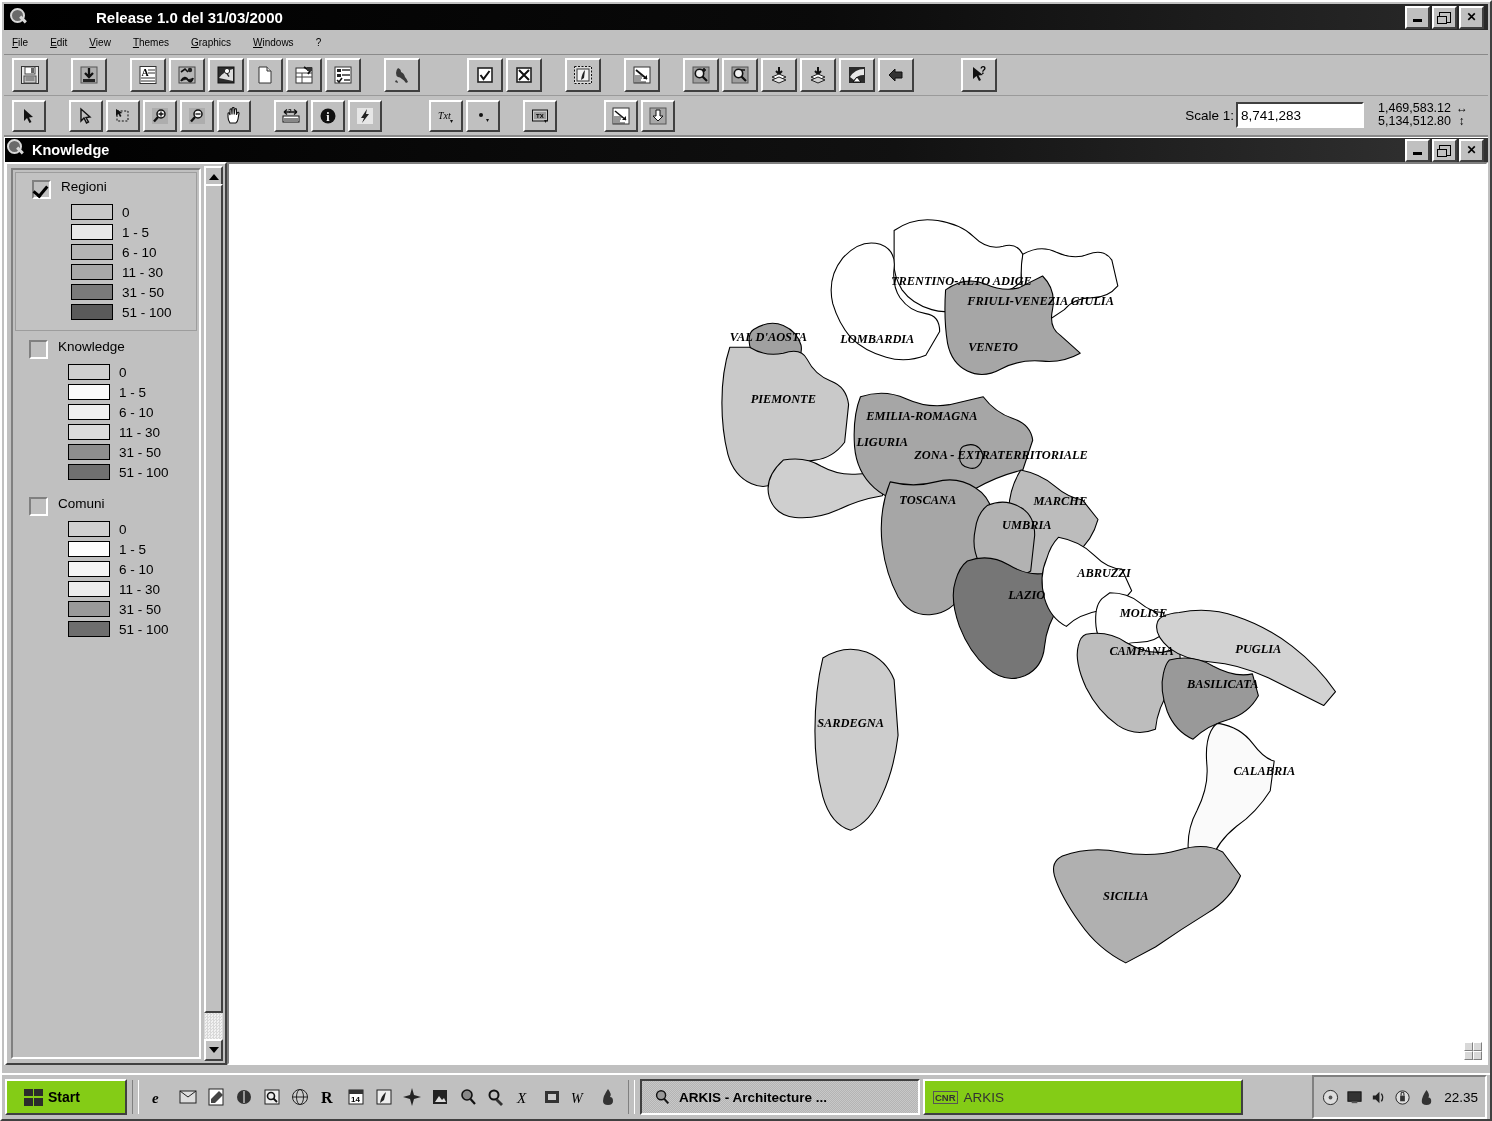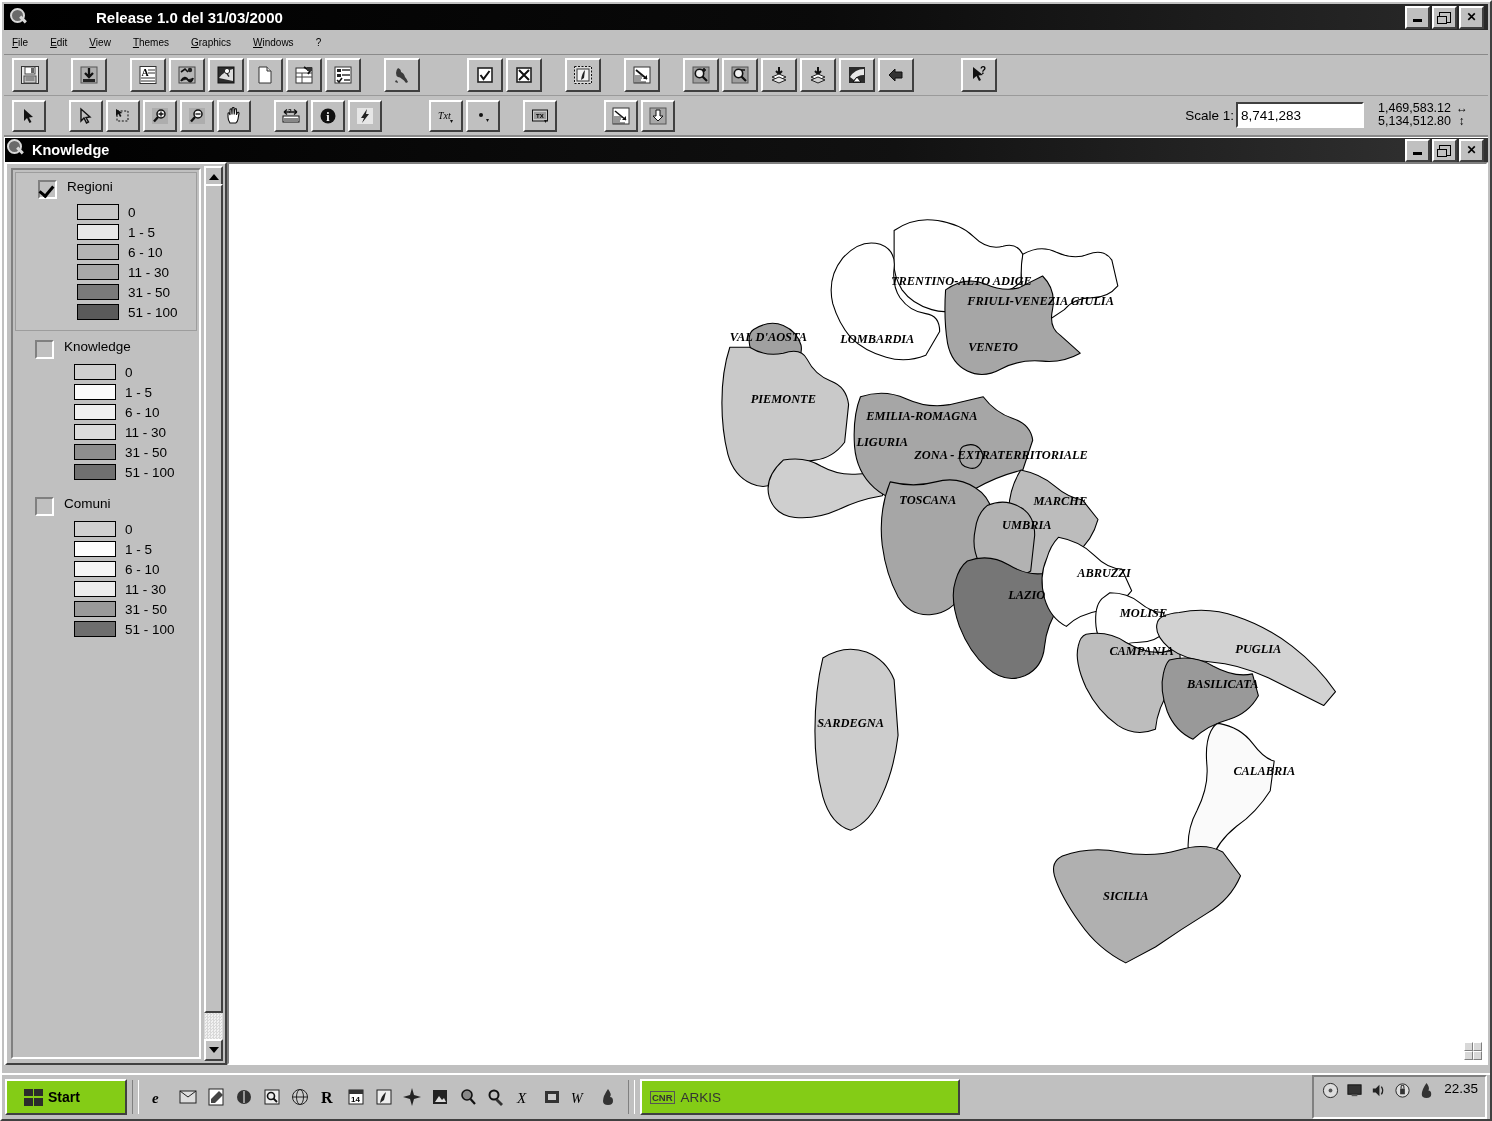--- a/index.html
+++ b/index.html
@@ -81,21 +81,21 @@
     background:#c0c0c0;}
 
   
   .legend-outer{width:218px;flex:none;position:relative;background:#c0c0c0;
     border-top:2px solid #fff;border-left:2px solid #fff;
     border-right:2px solid #404040;border-bottom:2px solid #404040;}
   .legend-pane{position:absolute;left:4px;top:4px;right:24px;bottom:4px;
     background:#c0c0c0;overflow:hidden;
     border-top:2px solid #808080;border-left:2px solid #808080;
     border-right:2px solid #fff;border-bottom:2px solid #fff;}
-  .theme{padding:6px 0 8px 22px;}
+  .theme{padding:6px 0 8px 16px;}
   .theme.active{border:1px solid #9d9d9d;margin:2px;background:#c2c2c2;}
   .theme-head{display:flex;align-items:flex-start;gap:10px;}
   .chk{width:15px;height:15px;background:#c0c0c0;flex:none;margin-top:1px;
     border-top:2px solid #808080;border-left:2px solid #808080;
     border-right:2px solid #fff;border-bottom:2px solid #fff;position:relative;}
   .chk.on:after{content:"";position:absolute;left:2px;top:1px;width:6px;height:11px;
     border-right:3px solid #000;border-bottom:3px solid #000;transform:rotate(40deg);}
   .theme-name{font-size:13.5px;}
   .classes{margin:3px 0 0 39px;}
   .class-row{display:flex;align-items:center;height:20px;}
@@ -138,21 +138,21 @@
   .tbdiv{width:5px;height:34px;border-left:1.5px solid #808080;border-right:1.5px solid #fff;margin:0 2px;flex:none;}
   .qlaunch{display:flex;align-items:center;gap:5px;padding:0 4px;}
   .qicon{width:23px;height:23px;display:flex;align-items:center;justify-content:center;}
   .taskitem{height:32px;display:flex;align-items:center;gap:6px;padding:0 8px;
     background:#84cc16;font-size:13.5px;white-space:nowrap;overflow:hidden;}
   .taskitem.active{border-top:2px solid #404040;border-left:2px solid #404040;
     border-right:2px solid #fff;border-bottom:2px solid #fff;
     background:repeating-conic-gradient(#c8c8c8 0% 25%, #b4b4b4 0% 50%) 50%/2px 2px;font-weight:bold;width:260px;}
   .taskitem.inactive{border-top:2px solid #fff;border-left:2px solid #fff;
     border-right:2px solid #404040;border-bottom:2px solid #404040;width:300px;color:#333;}
-  .tray{margin-left:auto;height:32px;display:flex;align-items:flex-start;gap:5px;padding:4px 7px;
+  .tray{margin-left:auto;height:32px;display:flex;align-items:center;gap:5px;padding:4px 7px;
     border-top:2px solid #808080;border-left:2px solid #808080;
     border-right:2px solid #fff;border-bottom:2px solid #fff;}
   .trayicon{width:19px;height:19px;display:flex;align-items:center;justify-content:center;}
   .clock{font-size:13.5px;margin-left:3px;}
   .cnr{font-size:9.5px;font-weight:bold;border:1px solid #555;padding:0 1px;line-height:11px;}
 </style>
 </head>
 <body>
 
 <div class="app">
@@ -792,20 +792,29 @@
           </svg>
         </span>
       <span class="qicon">
           <svg width="20" height="20" viewBox="0 0 20 20">
             <path d="M10 2 q4 5 2 8 q3 0 3 4 q0 4 -5 4 q-5 0 -5 -4 q0 -5 5 -12z" fill="#333"></path>
           </svg>
         </span>
     </div>
     <div class="tbdiv"></div>
 
+    <div class="taskitem active">
+      <span class="qicon">
+          <svg width="18" height="18" viewBox="0 0 20 20">
+            <circle cx="9" cy="8" r="5" fill="#999" stroke="#111" stroke-width="1.6"></circle>
+            <line x1="12.5" y1="12" x2="17" y2="17" stroke="#111" stroke-width="2.2"></line>
+          </svg>
+        </span>
+      <span>ARKIS - Architecture ...</span>
+    </div>
     <div class="taskitem inactive">
       <span class="cnr">CNR</span>
       <span>ARKIS</span>
     </div>
 
     <div class="tray">
       <span class="trayicon">
           <svg width="17" height="17" viewBox="0 0 18 18">
             <circle cx="9" cy="9" r="7.5" fill="#ddd" stroke="#222"></circle>
             <circle cx="9" cy="9" r="2" fill="#555"></circle>

